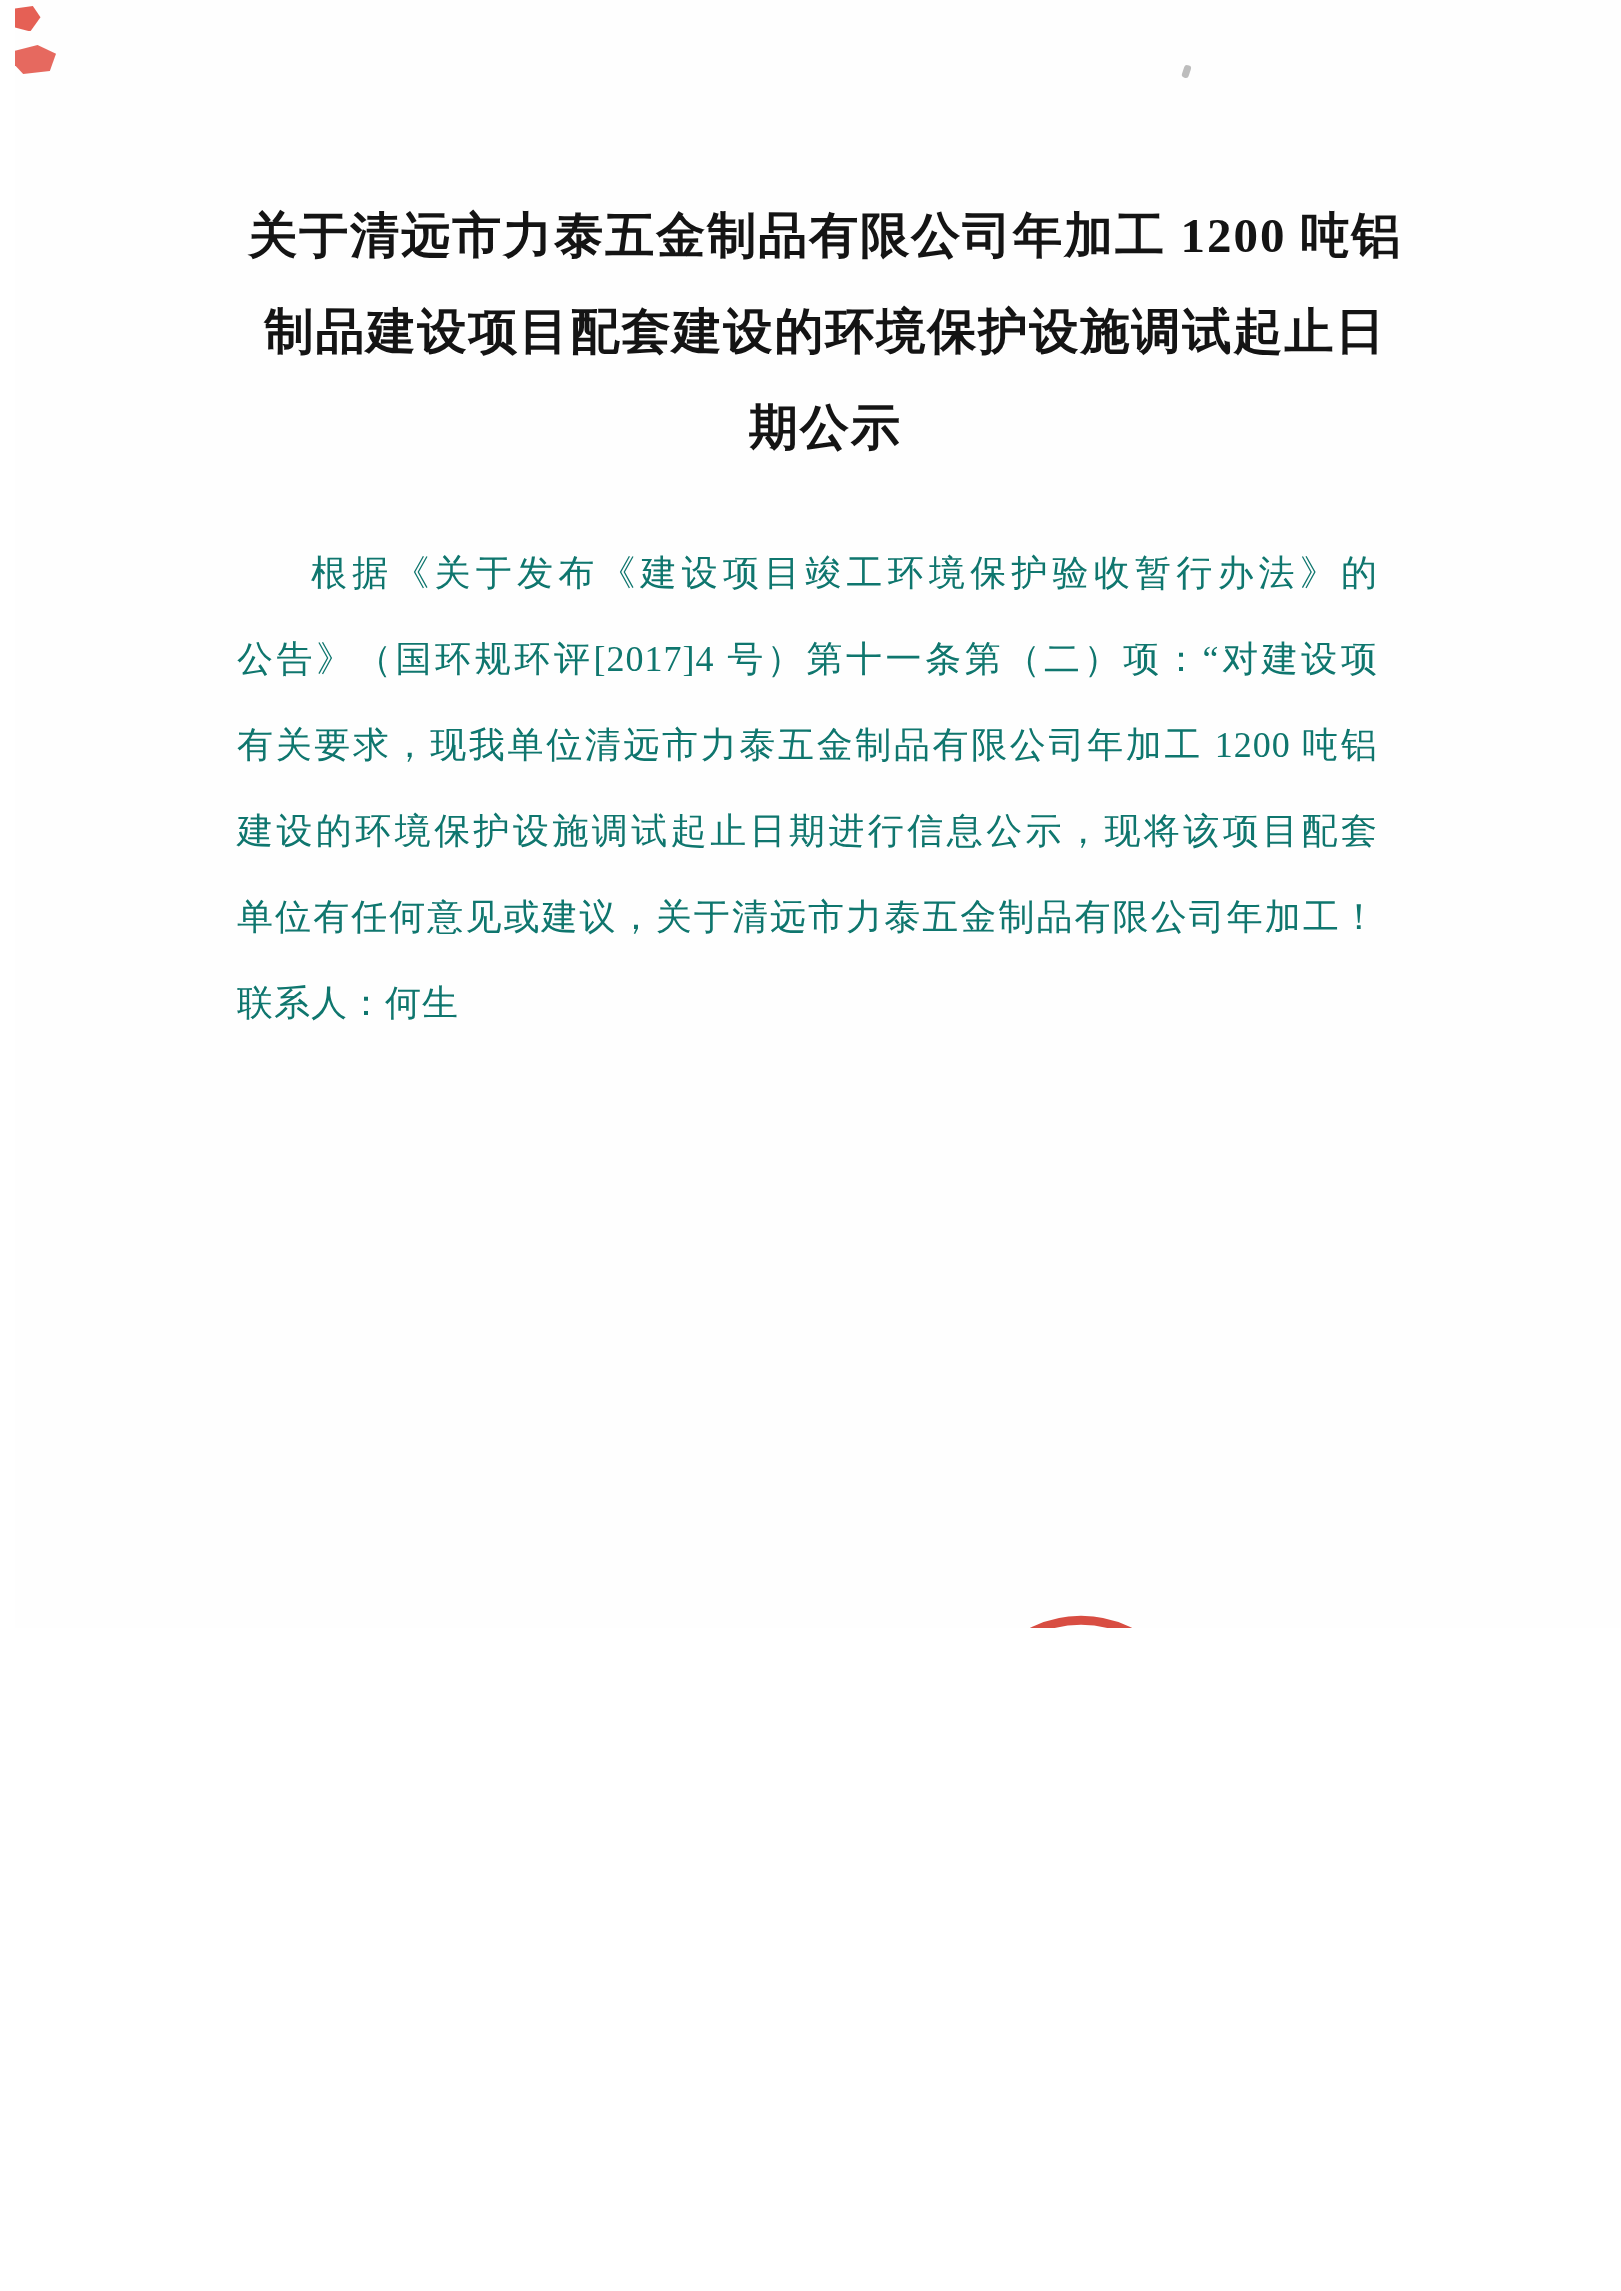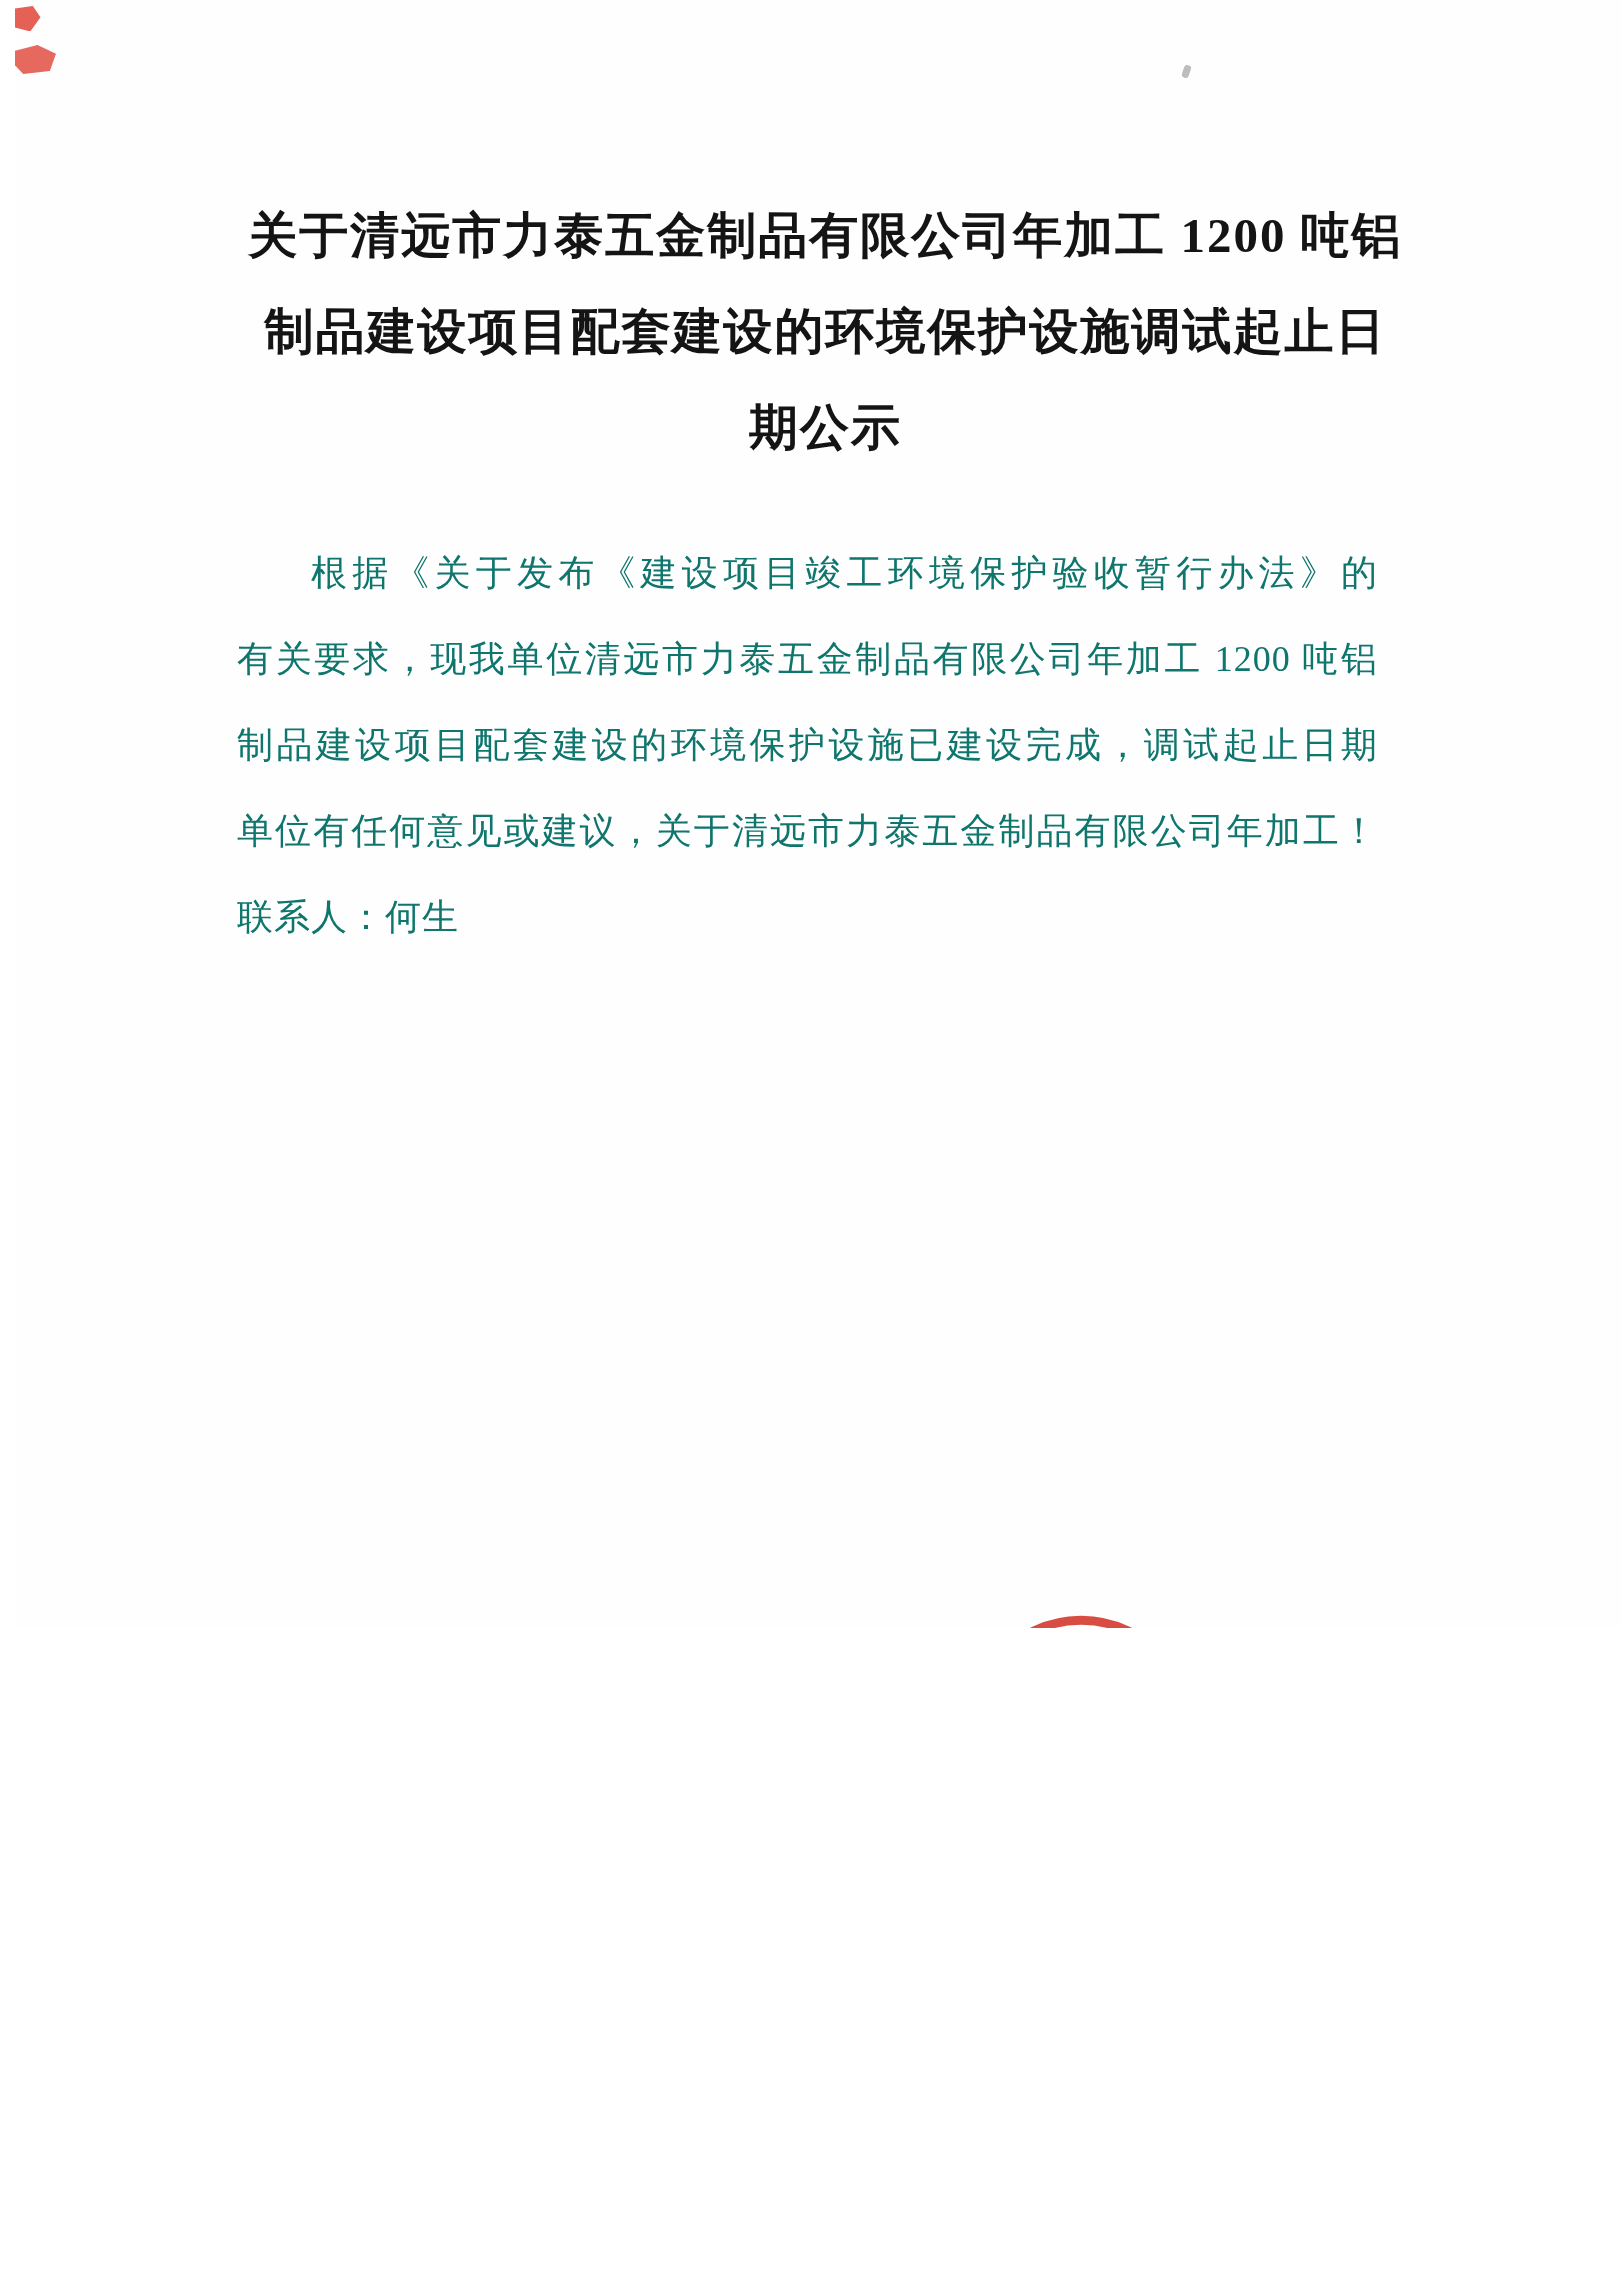--- a/index.html
+++ b/index.html
@@ -110,22 +110,23 @@
   <div class="speck"></div>
 
   <div class="title-block">
     <div>关于清远市力泰五金制品有限公司年加工 1200 吨铝</div>
     <div>制品建设项目配套建设的环境保护设施调试起止日</div>
     <div>期公示</div>
   </div>
 
   <div class="body-block">
     <div class="body-line just indent">根据《关于发布《建设项目竣工环境保护验收暂行办法》的</div>
+    <div class="body-line just">公告》（国环规环评[2017]4 号）第十一条第（二）项：“对建设项</div>
     <div class="body-line just">有关要求，现我单位清远市力泰五金制品有限公司年加工 1200 吨铝</div>
-    <div class="body-line just">制品建设项目配套建设的环境保护设施已建设完成，调试起止日期</div>
+    <div class="body-line just">建设的环境保护设施调试起止日期进行信息公示，现将该项目配套</div>
     <div class="body-line just">单位有任何意见或建议，关于清远市力泰五金制品有限公司年加工！</div>
     <div class="body-line">联系人：何生</div>
   </div>
 
   <div class="seal">
     <svg viewBox="0 0 280 324" xmlns="http://www.w3.org/2000/svg">
       <ellipse class="seal-ring" cx="140" cy="162" rx="130" ry="152"></ellipse>
       <polygon class="seal-star" points="140,105 152.3,140 189.5,140.9 160,163.5 170.6,199.1 140,178 109.4,199.1 120,163.5 90.5,140.9 127.7,140"></polygon>
       <g id="seal-arc-group">
           <text x="152.6" y="286.1" transform="rotate(-187.0 152.6 286.1)" class="seal-char">清</text>

